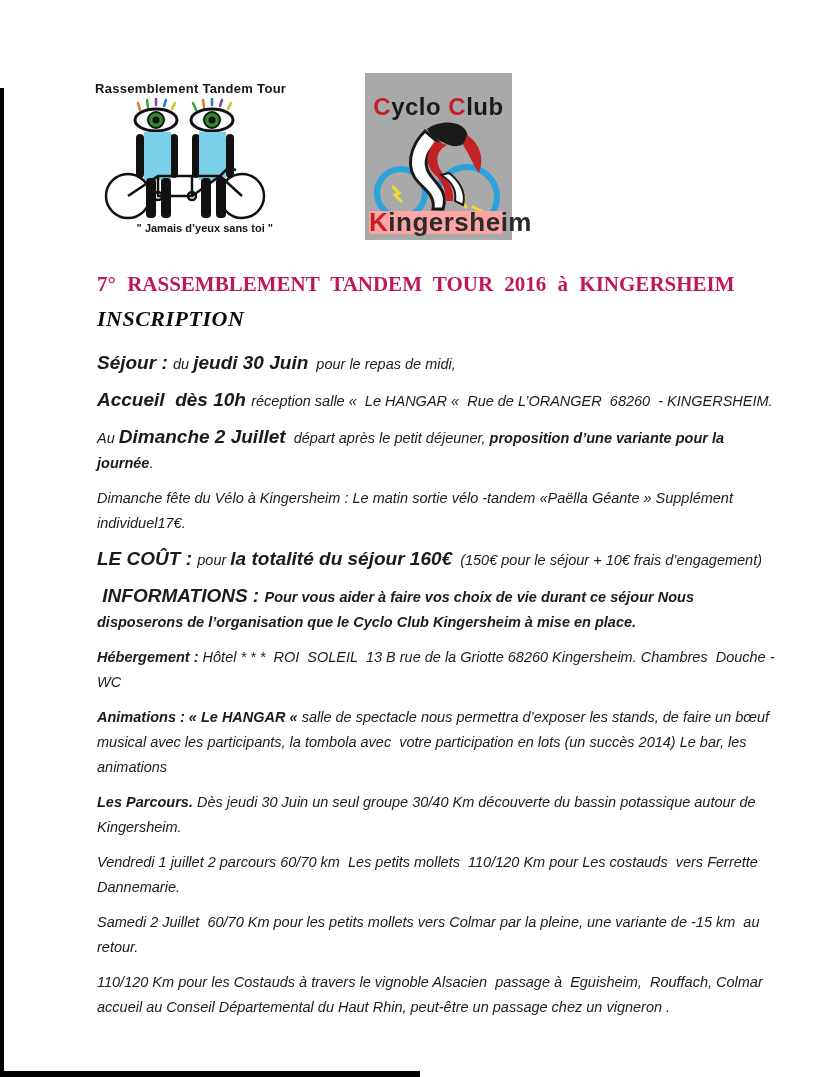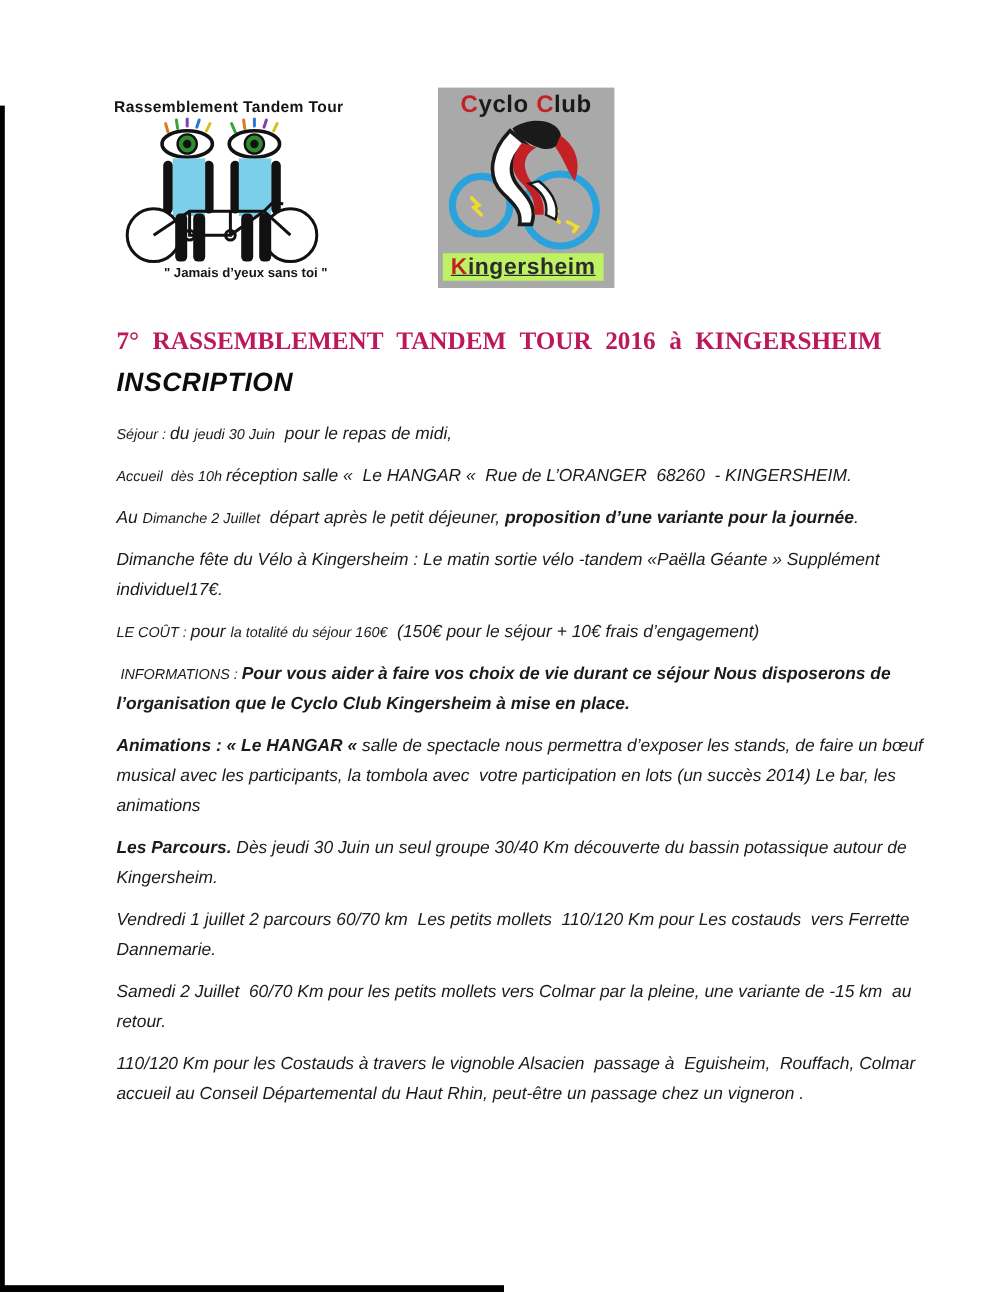--- a/index.html
+++ b/index.html
@@ -19,49 +19,49 @@
   .logos-row { display:flex; padding:73px 0 0 95px; }
   .tandem-logo { width:178px; margin-top:8px; text-align:right; }
   .tandem-title { font-size:13px; font-weight:bold; color:#151515; letter-spacing:.3px; white-space:nowrap; }
   .tandem-slogan { font-size:11px; font-weight:bold; color:#151515; margin-top:2px; white-space:nowrap; }
   .tandem-art { display:block; margin:2px auto 0; }
 
   .cyclo-logo {
     margin-left:92px; width:147px; height:167px;
     background:#a9a9a9; position:relative; text-align:center;
   }
-  .cyclo-title { font-size:20px; font-weight:bold; color:#1a1a1a; padding-top:3px; letter-spacing:.5px; }
+  .cyclo-title { font-size:24px; font-weight:bold; color:#1a1a1a; padding-top:20px; letter-spacing:.5px; }
   .cyclo-red { color:#c42127; }
   .cyclo-art { display:block; margin:0 auto; }
   .cyclo-bottom {
     position:absolute; left:4px; right:9px; bottom:6px;
-    background:#bef264; font-size:19px; font-weight:bold; color:#2b2b2b;
-    line-height:23px; letter-spacing:.5px;text-decoration:underline;
+    background:#fca5a5; font-size:26px; font-weight:bold; color:#2b2b2b;
+    line-height:23px; letter-spacing:.5px;
   }
 
   
   .main-title {
     margin:30px 40px 0 97px;
     font-family:"Liberation Serif", serif;
     font-weight:bold; font-size:21px; line-height:28px;
     color:#be185d; word-spacing:6px; white-space:nowrap;
   }
   .subtitle {
     margin:6px 0 0 97px;
     font-size:22px; font-weight:bold; font-style:italic;
-    color:#0c0c0c; letter-spacing:.5px; line-height:30px;
+    color:#0c0c0c; letter-spacing:.5px; line-height:30px;font-family:Liberation Serif, serif;
   }
 
   
   .doc {
     margin:16px 58px 0 97px;
     font-style:italic; font-size:14.5px; line-height:25px; color:#1b1b1b;
   }
   .doc p { margin:0 0 10px 0; white-space:pre-wrap; }
-  .seg-lead { font-weight:normal; font-size:12px; }
+  .seg-lead { font-weight:bold; font-size:19px; }
   .seg-bold { font-weight:bold; }
   .seg-text { }
 </style>
 </head>
 <body>
 
 <div class="edge-left"></div>
 <div class="edge-bottom"></div>
 
 <div class="logos-row">
@@ -151,18 +151,19 @@
 <div class="main-title">7° RASSEMBLEMENT TANDEM TOUR 2016 à KINGERSHEIM</div>
 <div class="subtitle">INSCRIPTION</div>
 
 <div class="doc">
     <p><span class="seg-lead">Séjour : </span><span class="seg-text">du </span><span class="seg-lead">jeudi 30 Juin</span><span class="seg-text">  pour le repas de midi,</span></p>
     <p><span class="seg-lead">Accueil  dès 10h </span><span class="seg-text">réception salle «  Le HANGAR «  Rue de L’ORANGER  68260  - KINGERSHEIM.</span></p>
     <p><span class="seg-text">Au </span><span class="seg-lead">Dimanche 2 Juillet</span><span class="seg-text">  départ après le petit déjeuner, </span><span class="seg-bold">proposition d’une variante pour la journée</span><span class="seg-text">.</span></p>
     <p><span class="seg-text">Dimanche fête du Vélo à Kingersheim : Le matin sortie vélo -tandem «Paëlla Géante » Supplément individuel17€.</span></p>
     <p><span class="seg-lead">LE COÛT : </span><span class="seg-text">pour </span><span class="seg-lead">la totalité du séjour 160€</span><span class="seg-text">  (150€ pour le séjour + 10€ frais d’engagement)</span></p>
     <p><span class="seg-lead"> INFORMATIONS : </span><span class="seg-bold">Pour vous aider à faire vos choix de vie durant ce séjour Nous disposerons de l’organisation que le Cyclo Club Kingersheim à mise en place.</span></p>
+    <p><span class="seg-bold">Hébergement : </span><span class="seg-text">Hôtel * * *  ROI  SOLEIL  13 B rue de la Griotte 68260 Kingersheim. Chambres  Douche - WC</span></p>
     <p><span class="seg-bold">Animations : « Le HANGAR « </span><span class="seg-text">salle de spectacle nous permettra d’exposer les stands, de faire un bœuf musical avec les participants, la tombola avec  votre participation en lots (un succès 2014) Le bar, les animations</span></p>
     <p><span class="seg-bold">Les Parcours. </span><span class="seg-text">Dès jeudi 30 Juin un seul groupe 30/40 Km découverte du bassin potassique autour de Kingersheim.</span></p>
     <p><span class="seg-text">Vendredi 1 juillet 2 parcours 60/70 km  Les petits mollets  110/120 Km pour Les costauds  vers Ferrette Dannemarie.</span></p>
     <p><span class="seg-text">Samedi 2 Juillet  60/70 Km pour les petits mollets vers Colmar par la pleine, une variante de -15 km  au retour.</span></p>
     <p><span class="seg-text">110/120 Km pour les Costauds à travers le vignoble Alsacien  passage à  Eguisheim,  Rouffach, Colmar accueil au Conseil Départemental du Haut Rhin, peut-être un passage chez un vigneron .</span></p>
   </div>
 
 </body></html>

